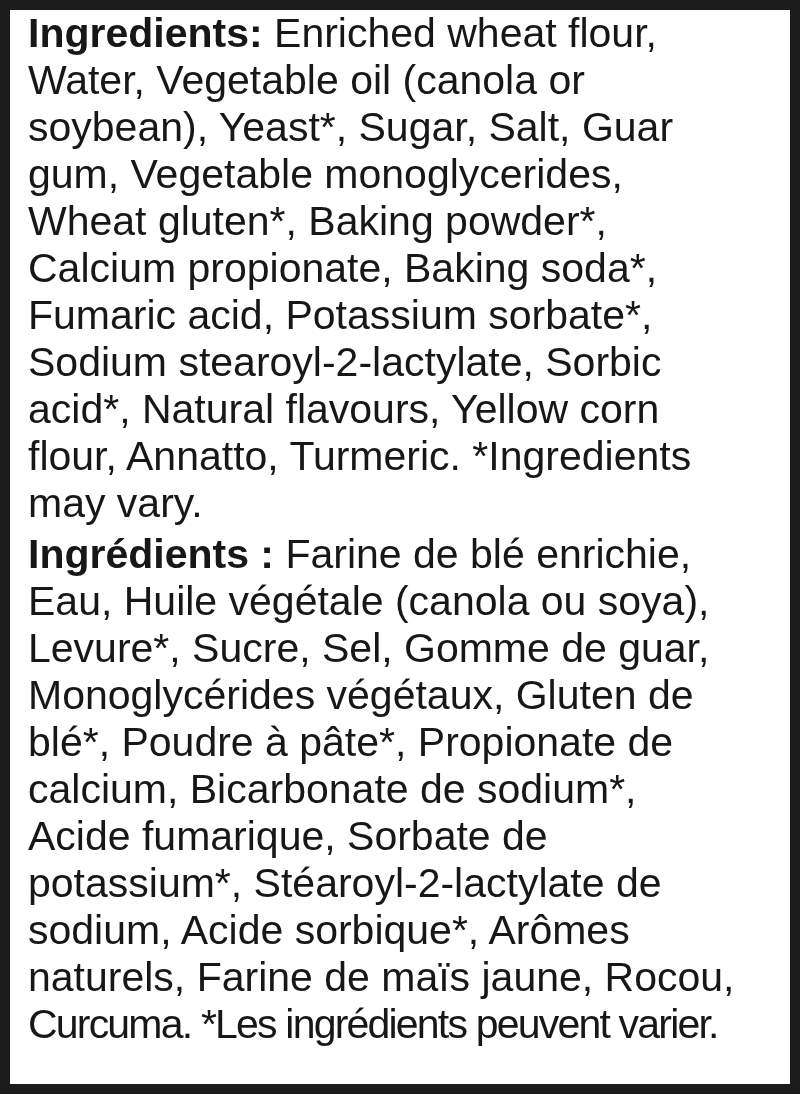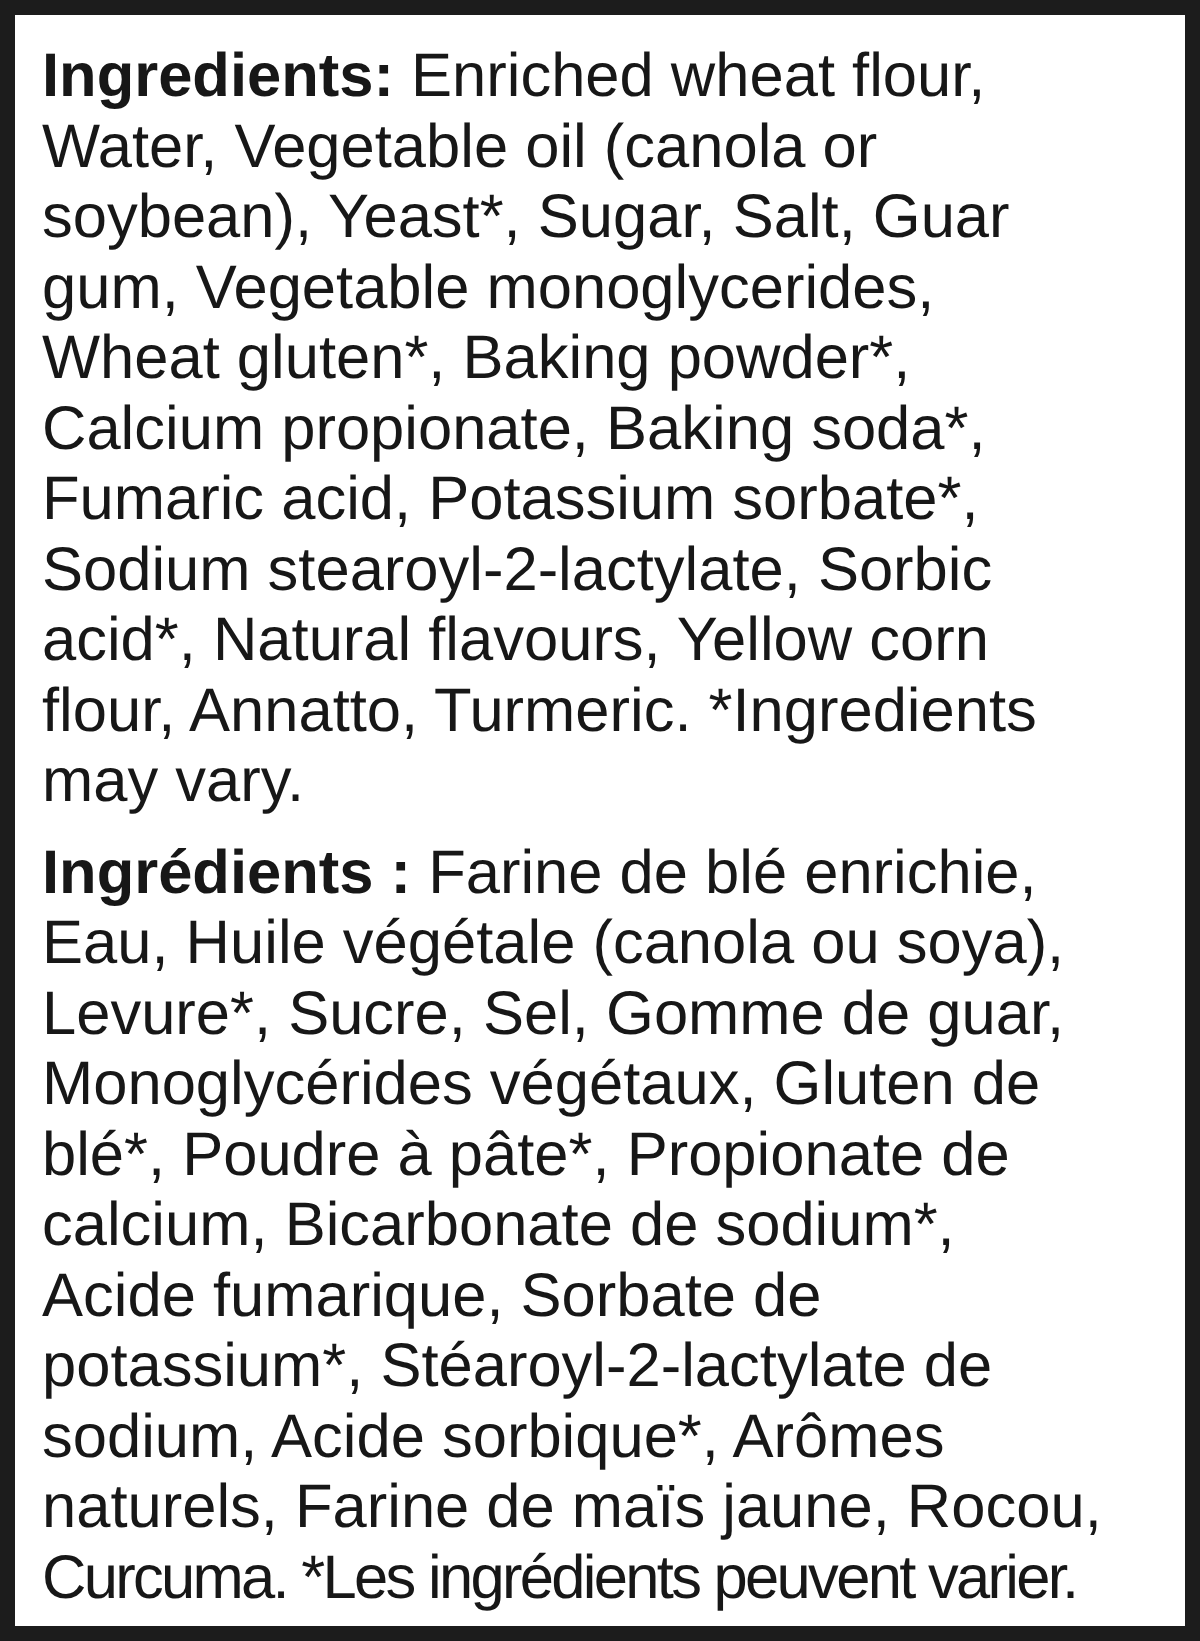--- a/index.html
+++ b/index.html
@@ -11,35 +11,35 @@
     height: 1094px;
     background: #1c1c1c;
     overflow: hidden;
   }
   .label-panel {
     box-sizing: border-box;
     width: 800px;
     height: 1094px;
     background: #ffffff;
     border: 10px solid #1c1c1c;
-    padding: 17px 18px 10px 18px;
+    padding: 0 18px 10px 18px;
     overflow: hidden;
   }
   .ing-paragraph {
     margin: 0;
     width: 712px;
     font-family: "Liberation Sans", "DejaVu Sans", sans-serif;
     font-size: 41px;
     line-height: 47px;
     color: #171717;
     text-align: left;
     word-spacing: normal;
   }
   .ing-paragraph + .ing-paragraph {
-    margin-top: 14px;
+    margin-top: 4px;
   }
   .ing-lead {
     font-weight: bold;
   }
   .ing-tail-condensed {
     letter-spacing: -1.8px;
   }
 </style>
 </head>
 <body>

